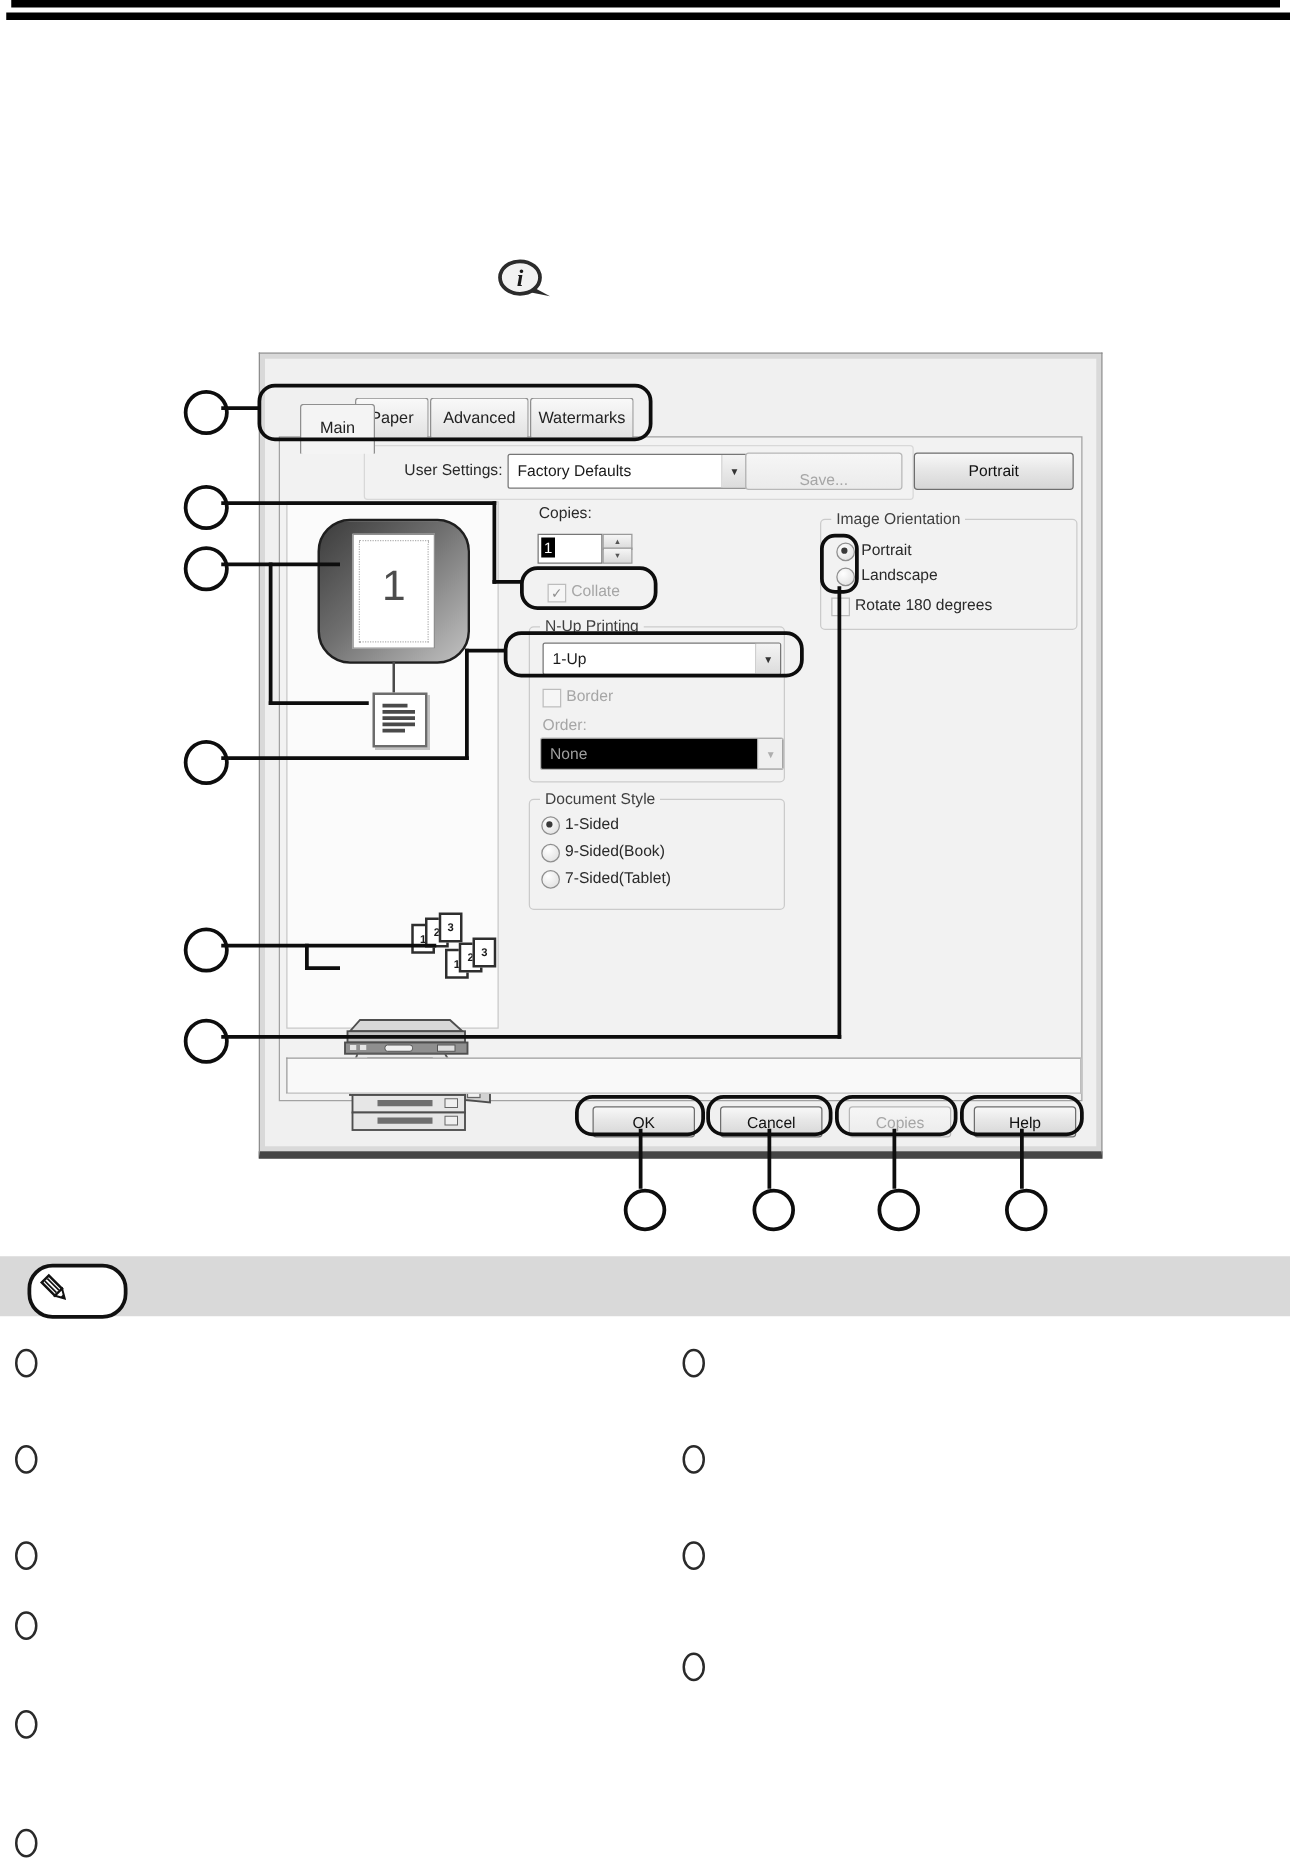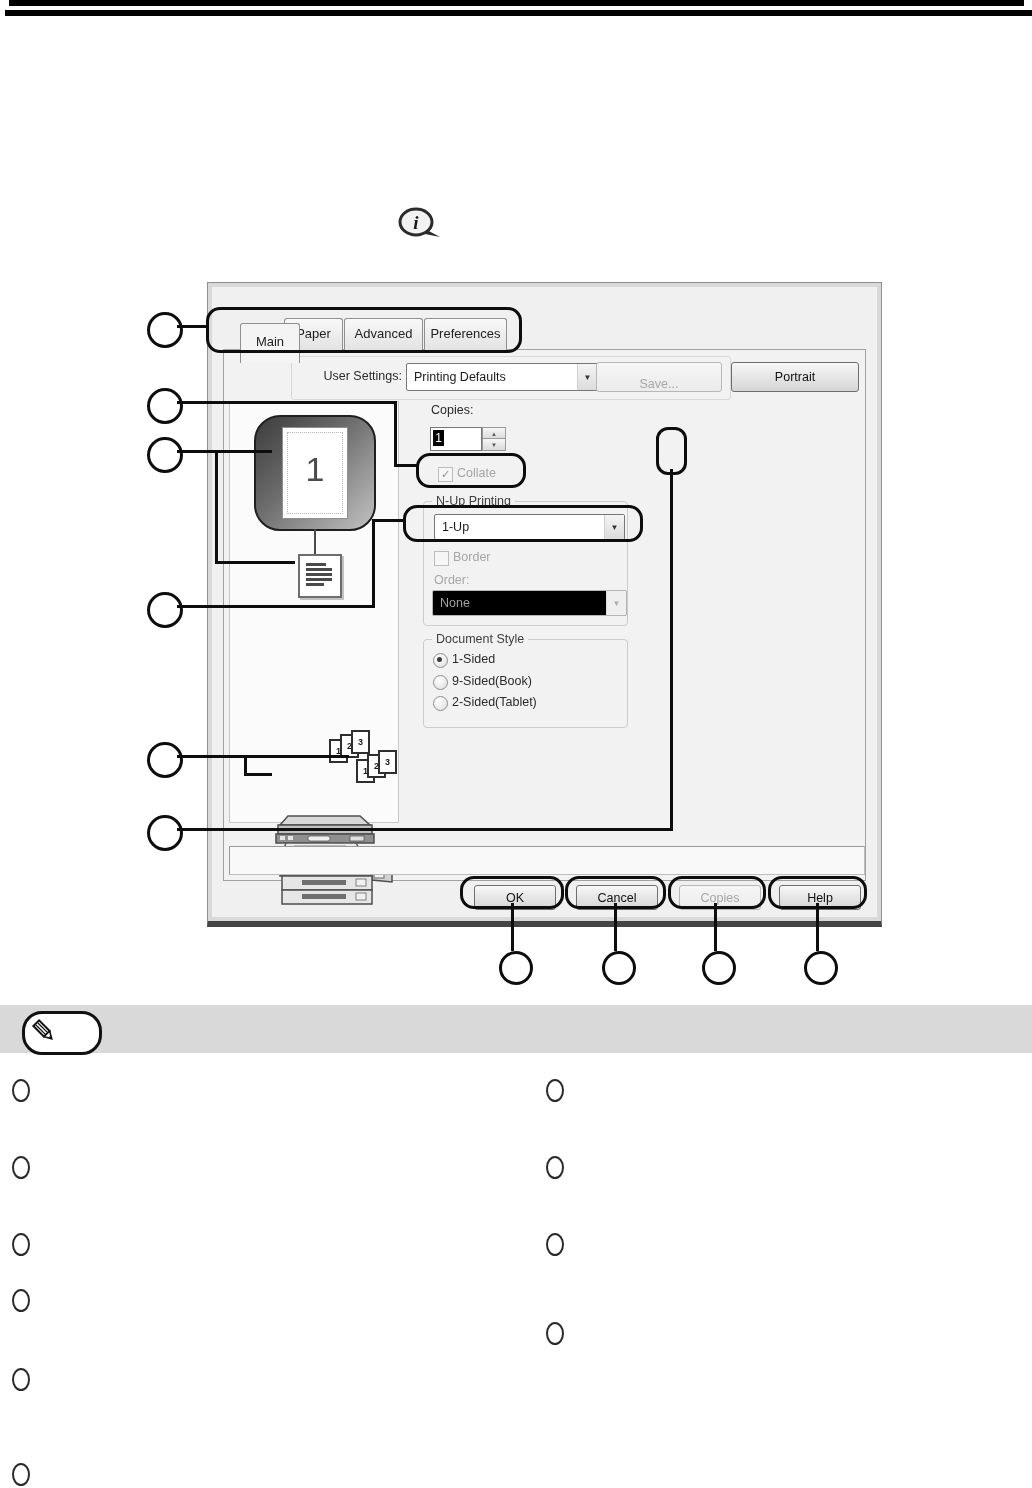--- a/index.html
+++ b/index.html
@@ -107,28 +107,28 @@
     <div class="tab active" style="left:32px;top:28px;width:58px;height:39px;line-height:36px;margin-top:12px;">
       <span>Main</span>
     </div>
     <div class="tab" style="left:76px;top:35px;width:57px;height:31px;line-height:30px;">
       <span>Paper</span>
     </div>
     <div class="tab" style="left:136px;top:35px;width:77px;height:31px;line-height:30px;">
       <span>Advanced</span>
     </div>
     <div class="tab" style="left:216px;top:35px;width:81px;height:31px;line-height:30px;">
-      <span>Preferences</span>
+      <span>Watermarks</span>
     </div>
     <div class="tabframe" style="left:15px;top:66px;width:641px;height:530px;z-index:1;"></div>
 
     <div class="abs" style="left:83px;top:73px;width:438px;height:42px;border:1px solid #d8d8d8;border-radius:3px;z-index:2;background:#f2f2f2;"></div>
     <div class="ctl-label" style="left:88px;top:86px;width:106px;text-align:right;z-index:3;">User Settings:</div>
     <div class="combo" style="left:198px;top:80px;width:183px;height:26px;z-index:3;">
-      <span>Printing Defaults</span>
+      <span>Factory Defaults</span>
       <span class="arrbox">▼</span>
     </div>
     <div class="btn disabled" style="left:388px;top:79px;width:124px;height:28px;z-index:3;align-items:flex-end;">
       <span>Save...</span>
     </div>
     <div class="btn" style="left:523px;top:79px;width:126px;height:28px;z-index:3;">
       <span>Portrait</span>
     </div>
 
     <div class="pvpanel" style="left:21px;top:118px;width:168px;height:420px;z-index:2;">
@@ -229,23 +229,34 @@
 
     <div class="grp" style="left:215px;top:356px;width:203px;height:87px;z-index:2;">
       <div class="grplabel">Document Style</div>
       <div class="radio" style="left:9px;top:13px;">
           <div class="dot"></div>
         </div>
       <div class="ctl-label" style="left:28px;top:12px;">1-Sided</div>
       <div class="radio" style="left:9px;top:35px;"></div>
       <div class="ctl-label" style="left:28px;top:34px;">9-Sided(Book)</div>
       <div class="radio" style="left:9px;top:56px;"></div>
-      <div class="ctl-label" style="left:28px;top:55px;">2-Sided(Tablet)</div>
-    </div>
-
+      <div class="ctl-label" style="left:28px;top:55px;">7-Sided(Tablet)</div>
+    </div>
+
+    <div class="grp" style="left:448px;top:132px;width:204px;height:87px;z-index:2;">
+      <div class="grplabel">Image Orientation</div>
+      <div class="radio" style="left:12px;top:18px;">
+          <div class="dot"></div>
+        </div>
+      <div class="ctl-label" style="left:32px;top:17px;">Portrait</div>
+      <div class="radio" style="left:12px;top:38px;"></div>
+      <div class="ctl-label" style="left:32px;top:37px;">Landscape</div>
+      <div class="chk dis" style="left:8px;top:62px;"></div>
+      <div class="ctl-label" style="left:27px;top:61px;">Rotate 180 degrees</div>
+    </div>
 
     <div class="statusbar" style="left:21px;top:563px;width:634px;height:27px;z-index:2;"></div>
 
     <div class="btn" style="left:266px;top:602px;width:80px;height:23px;z-index:2;">
       <span>OK</span>
     </div>
     <div class="btn" style="left:368px;top:602px;width:80px;height:23px;z-index:2;">
       <span>Cancel</span>
     </div>
     <div class="btn disabled" style="left:471px;top:602px;width:80px;height:23px;z-index:2;">

